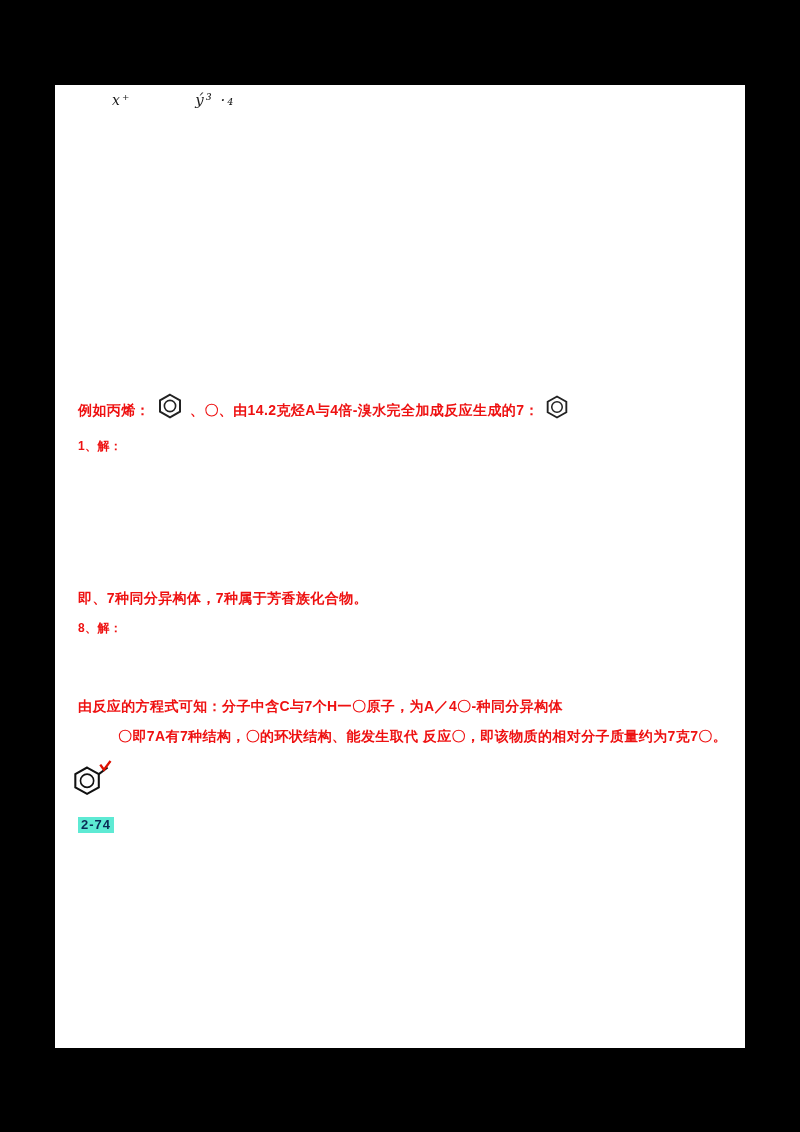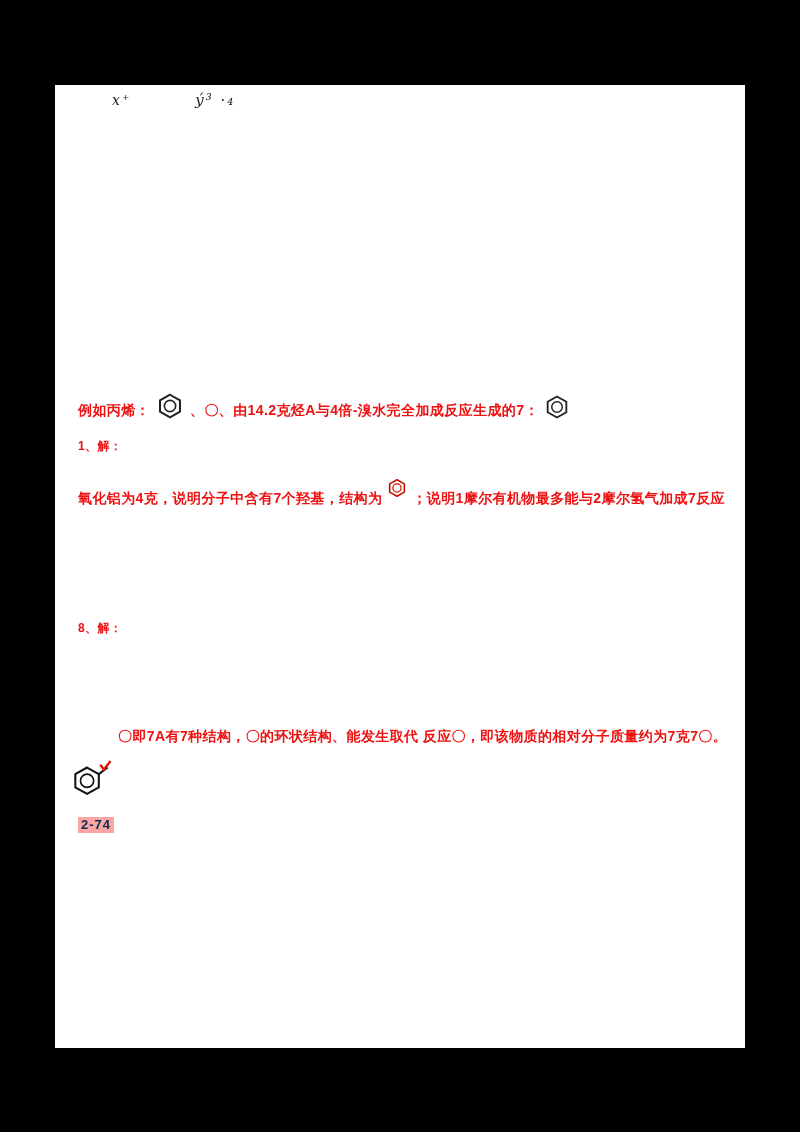--- a/index.html
+++ b/index.html
@@ -34,21 +34,21 @@
     white-space:nowrap;
     height:26px;
     line-height:26px;
   }
   .redline .seg { display:inline-block; vertical-align:baseline; }
   .ring { display:inline-block; vertical-align:-6px; margin:0 3px; }
   .ring.sup { vertical-align:4px; }
   .label { font-size:12px; }
   .badge {
     display:inline-block;
-    background:#fca5a5;
+    background:#5eead4;
     color:#0b2a55;
     font-weight:700;
     font-size:13px;
     line-height:16px;
     padding:0 3px;
     letter-spacing:1px;
   }
 </style>
 </head>
 <body>
@@ -66,34 +66,34 @@
         </svg></span><span class="seg">、〇、</span><span class="seg">由14.2克烃A与4倍-溴水完全加成反应生成</span><span class="seg">的7：</span><span class="ring"><svg width="30" height="28" viewBox="0 0 24 24">
           <polygon points="12,3 20,7.5 20,16.5 12,21 4,16.5 4,7.5" fill="none" stroke="#222222" stroke-width="1.6"></polygon>
           <circle cx="12" cy="12" r="4.5" fill="none" stroke="#222222" stroke-width="1.3"></circle>
         </svg></span>
   </div>
 
   <div class="abs redline label" style="left:23px; top:348px;">
     <span class="seg">1、解：</span>
   </div>
 
-  <div class="abs redline" style="left:23px; top:392px;">
-    <span class="seg">氧化铝为4克，说明分子中含有7个羟基，结构为</span><span class="ring sup"><svg width="24" height="22" viewBox="0 0 24 24">
-          <polygon points="12,3 20,7.5 20,16.5 12,21 4,16.5 4,7.5" fill="none" stroke="#cc1100" stroke-width="1.8"></polygon>
-          <circle cx="12" cy="12" r="4.5" fill="none" stroke="#cc1100" stroke-width="1.4"></circle>
-        </svg></span><span class="seg">；说明1摩尔有机物最多能与2摩尔氢气加成7反应</span>
-  </div>
 
 
+  <div class="abs redline" style="left:23px; top:500px;">
+    <span class="seg">即、7种同分异构体，7种属于芳香族化合物。</span>
+  </div>
 
   <div class="abs redline label" style="left:23px; top:530px;">
     <span class="seg">8、解：</span>
   </div>
 
 
+  <div class="abs redline" style="left:23px; top:608px;">
+    <span class="seg">由反应的方程式可知：分子中含C与7个H一〇原子，为A／4〇-种同分异构体</span>
+  </div>
 
   <div class="abs redline" style="left:23px; top:638px;margin-left:40px;">
     <span class="seg">〇即7A有7种结构，〇的环状结构、能发生取代 反应〇，即该物质的相对分子质量约为7克7〇。</span>
   </div>
 
   <div class="abs" style="left:13px; top:675px;">
     <svg width="44" height="40" viewBox="0 0 30 27">
       <polygon points="13,5 21,9.5 21,18.5 13,23 5,18.5 5,9.5" fill="none" stroke="#111111" stroke-width="1.4"></polygon>
       <circle cx="13" cy="14" r="4.5" fill="none" stroke="#111111" stroke-width="1.1"></circle>
       <line x1="21" y1="9.5" x2="27" y2="5" stroke="#111111" stroke-width="1.4"></line>

